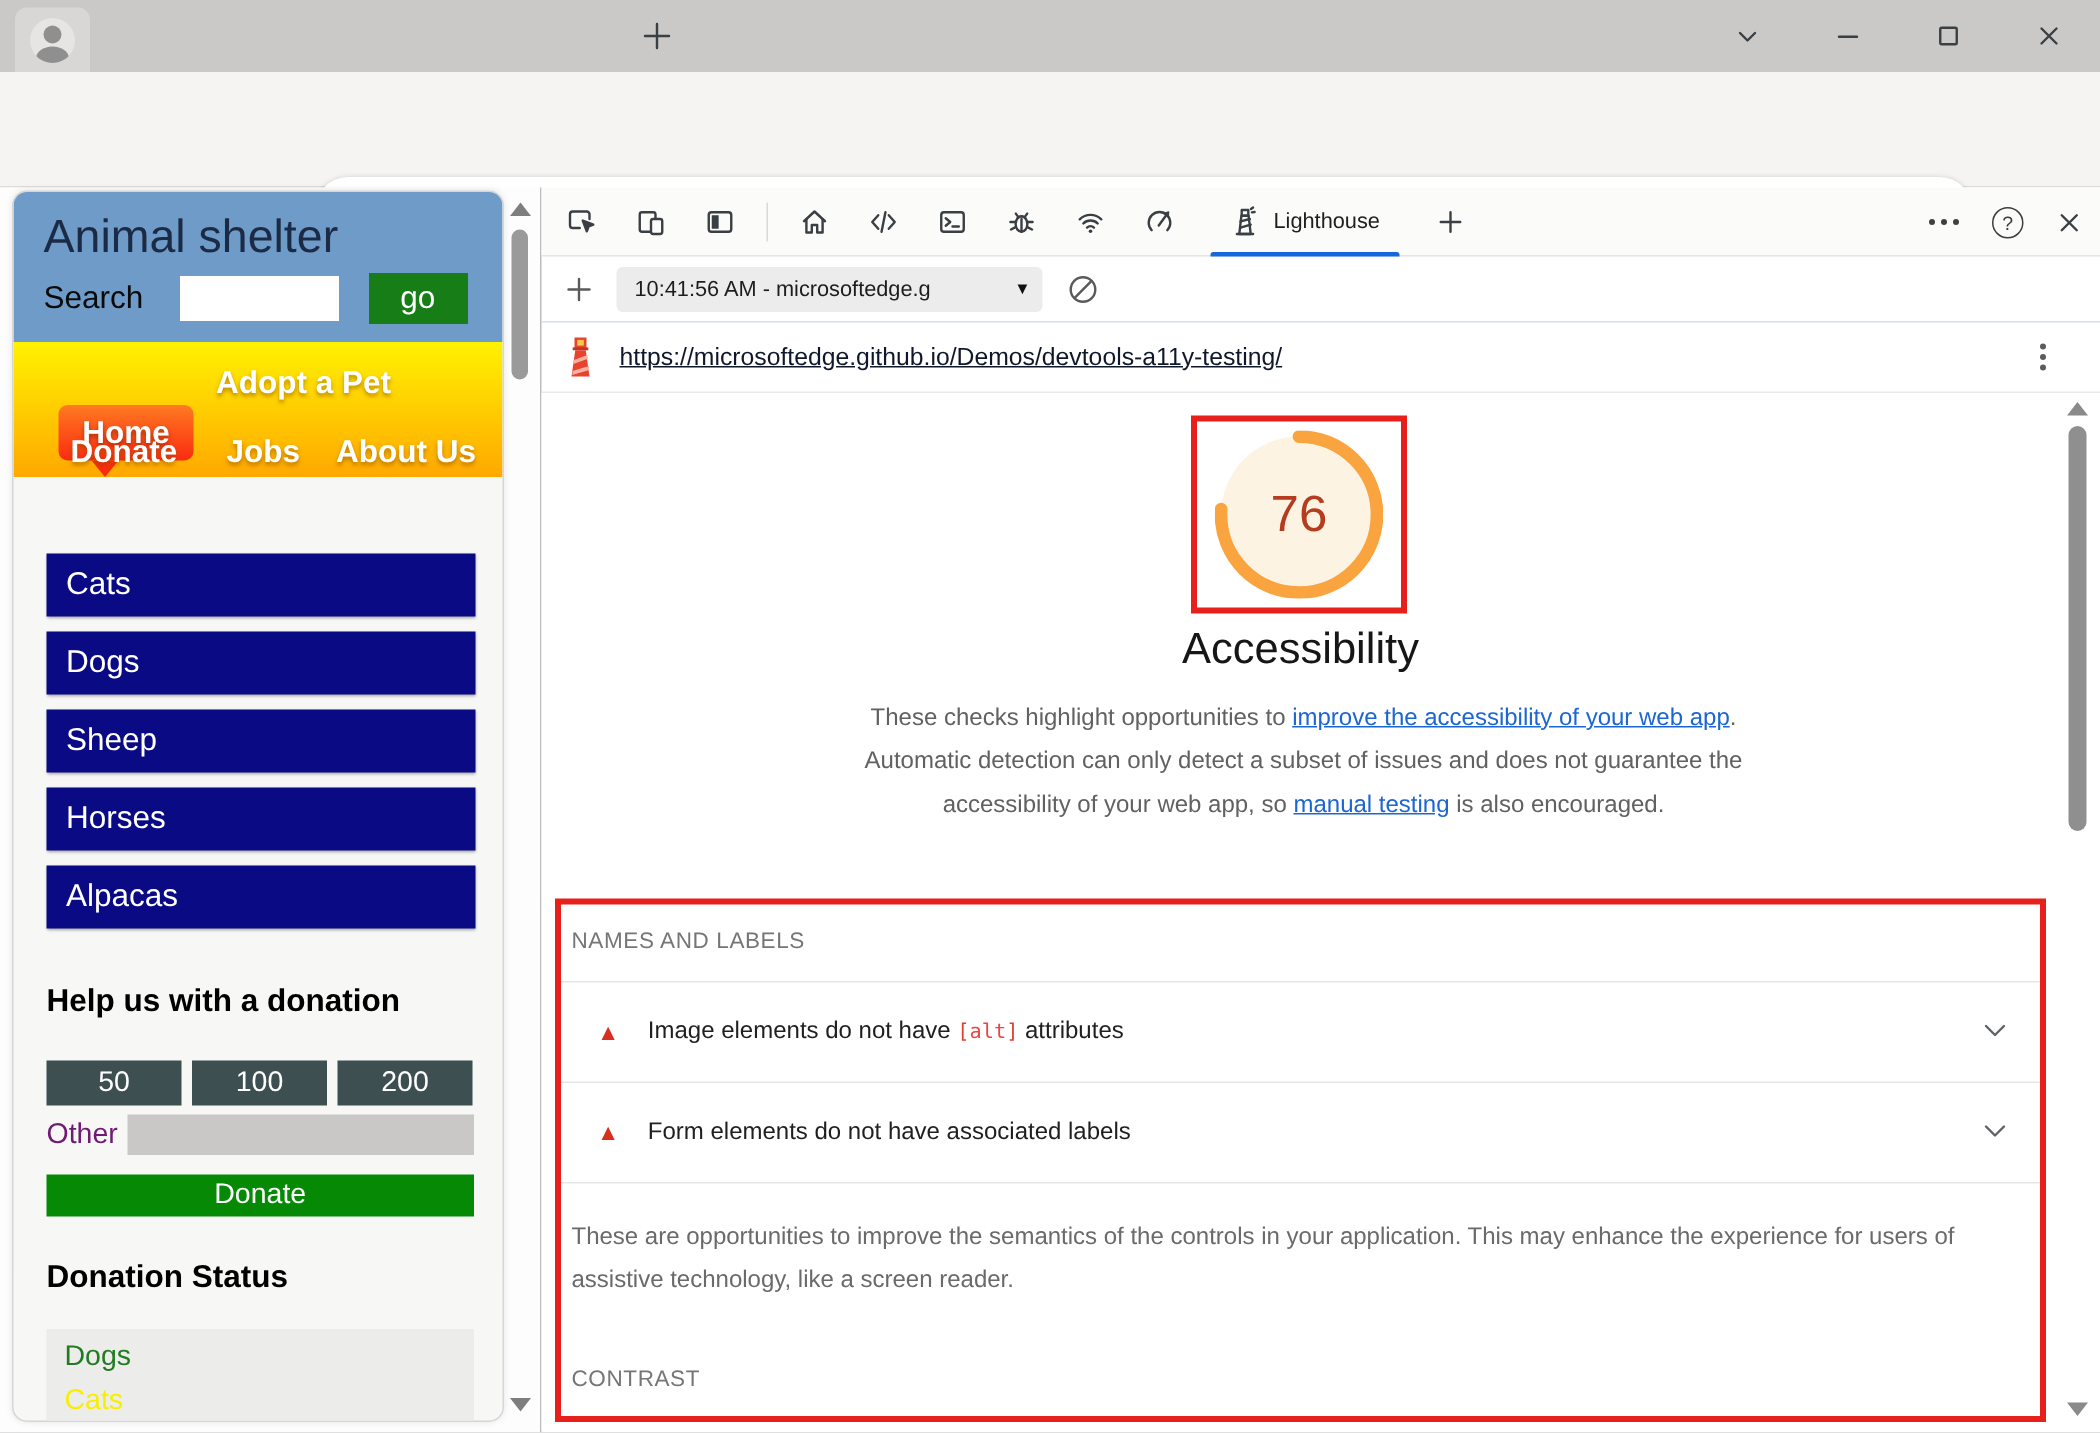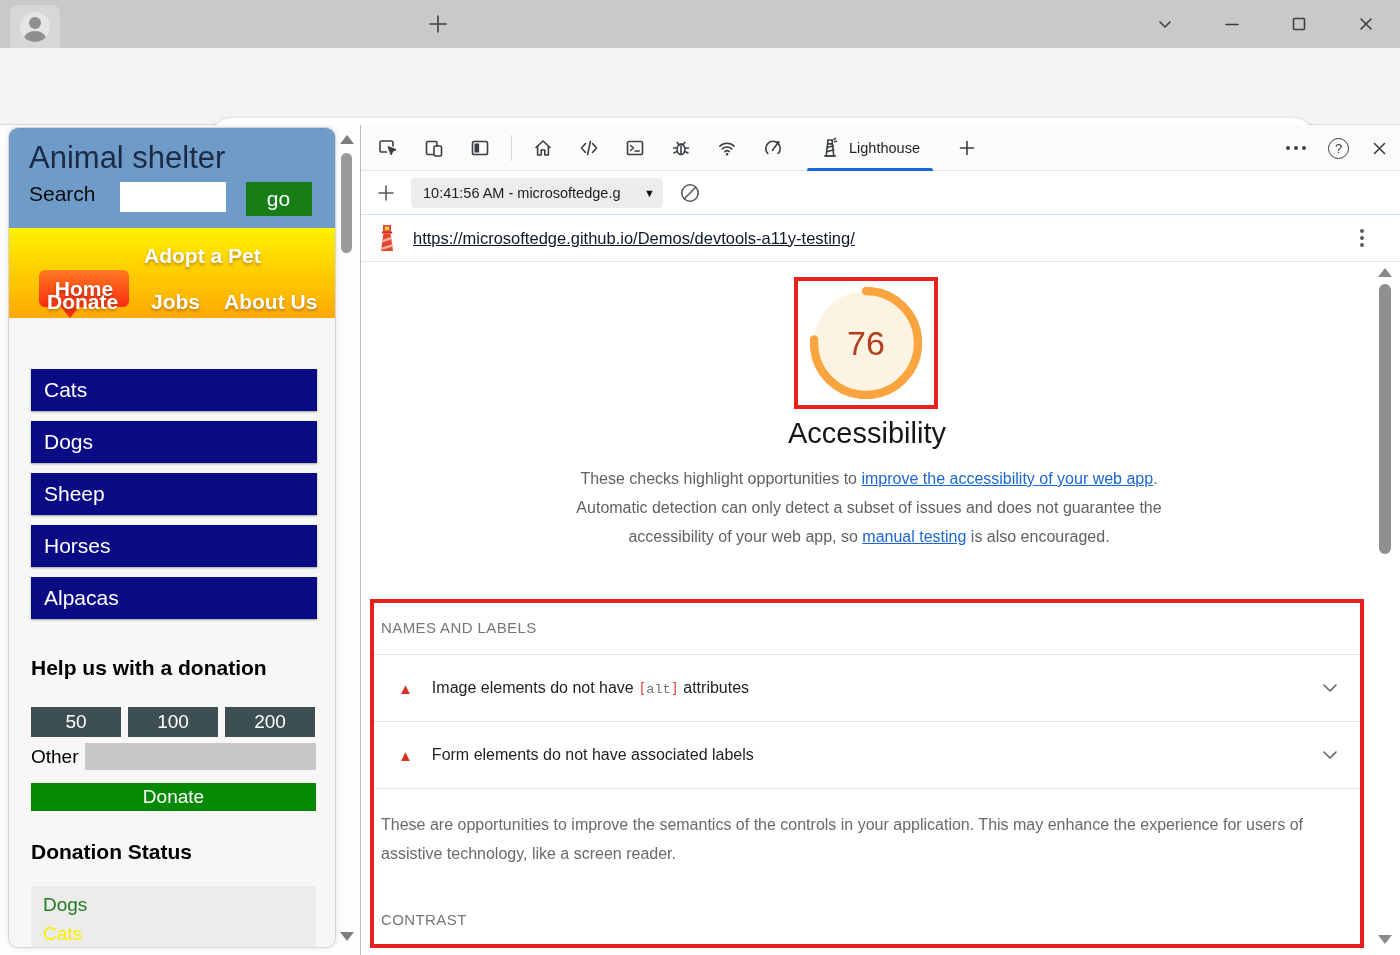--- a/index.html
+++ b/index.html
@@ -27,32 +27,32 @@
   .url-text { font-size:17px; color:#1f1f1f; white-space:nowrap; overflow:hidden; margin-right:auto; }
   .url-text .path { color:#6f6f6f; }
   .dots-h { display:flex; gap:4px; }
   .dots-h i { width:4px; height:4px; border-radius:50%; background:#3f3f3f; }
 
   
   .viewport { position:absolute; left:0; top:125px; width:360px; height:830px; background:#fdfdfd; }
   .page-card { position:absolute; left:8px; top:2px; width:328px; height:821px; background:#f7f7f6; border:1px solid #d6d6d4; border-radius:10px; overflow:hidden; box-shadow:0 0 5px rgba(0,0,0,.10); }
   .page-header { position:absolute; left:0; top:0; width:100%; height:100px; background:#6f9bc9; padding:12px 0 0 20px; }
   .page-title { font-size:31px; color:#1c2b45; }
-  .search-row { display:flex; margin-top:6px; }
+  .search-row { display:flex; align-items:center; margin-top:6px; }
   .search-label { font-size:21px; color:#0a0a0a; }
   .search-input { width:106px; height:30px; background:#fff; border:none; margin-left:24px; }
   .go-btn { width:66px; height:34px; background:#177d17; color:#fff; font-size:21px; text-align:center; line-height:33px; margin-left:20px; }
   .page-nav { position:absolute; left:0; top:100px; width:100%; height:90px; background:linear-gradient(#fff200,#ffa800); }
   .nav-link { position:absolute; color:#fff; font-size:21px; font-weight:bold; text-shadow:0 2px 3px rgba(140,80,0,.6); }
   .home-btn { position:absolute; left:30px; top:9px; width:90px; height:37px; background:linear-gradient(#ff7a22,#fb2b10); border-radius:6px; color:#fff; font-size:21px; font-weight:bold; text-align:center; line-height:37px; text-shadow:0 2px 3px rgba(120,30,0,.6);margin-top:33px; }
   .home-btn::after { content:""; position:absolute; left:22px; top:100%; border:9px solid transparent; border-top:11px solid #fb2b10; }
   .animal-btn { position:absolute; left:22px; width:286px; height:42px; background:#0a0a85; color:#fff; font-size:21px; line-height:42px; padding-left:13px; box-shadow:0 1px 2px rgba(0,0,0,.35); }
   .h2 { position:absolute; left:22px; font-size:21px; font-weight:bold; color:#000; }
   .amt-btn { position:absolute; top:579px; width:90px; height:30px; background:#3d4f50; color:#fff; font-size:19px; text-align:center; line-height:29px; }
-  .other-label { position:absolute; left:22px; top:618px; font-size:19px; color:#000000; }
+  .other-label { position:absolute; left:22px; top:618px; font-size:19px; color:#701a75; }
   .other-input { position:absolute; left:76px; top:615px; width:231px; height:27px; background:#c9c8c7; border:none; }
   .donate-btn { position:absolute; left:22px; top:655px; width:285px; height:28px; background:#068a06; color:#fff; font-size:19px; text-align:center; line-height:27px; }
   .status-panel { position:absolute; left:22px; top:758px; width:285px; height:62px; background:#ececea; overflow:hidden; padding:8px 0 0 12px; }
   .status-dogs { color:#217c21; font-size:19px; }
   .status-cats { color:#f8ef00; font-size:19px; margin-top:7px; }
   .scrollbar-v { position:absolute; width:18px; }
   .arr { width:0; height:0; border-left:7px solid transparent; border-right:7px solid transparent; margin:0 auto; }
   .arr.up { border-bottom:9px solid #7e7e7e; }
   .arr.down { border-top:9px solid #7e7e7e; }
   .thumb { position:absolute; left:3px; width:11px; background:#9a9a9a; border-radius:6px; }
@@ -66,21 +66,21 @@
   .dt-tabs { position:relative; height:46px; background:#fbfbfa; border-bottom:1px solid #e4e4e4; display:flex; align-items:center; gap:16px; padding-left:12px; }
   .dt-icon-btn { width:30px; height:30px; display:flex; align-items:center; justify-content:center; flex:0 0 auto; }
   .dt-sep { width:1px; height:26px; background:#d9d9d9; flex:0 0 auto; }
   .lh-tab { height:46px; display:flex; align-items:center; gap:9px; padding:0 16px; position:relative; font-size:14.5px; color:#1f1f1f; flex:0 0 auto; }
   .lh-tab::after { content:""; position:absolute; left:3px; right:3px; bottom:0; height:3px; background:#1667d9; border-radius:2px 2px 0 0; }
   .dt-right { position:absolute; right:12px; top:0; height:46px; display:flex; align-items:center; gap:22px; }
   .help-circle { width:21px; height:21px; border:1.6px solid #3c3c3c; border-radius:50%; display:flex; align-items:center; justify-content:center; font-size:13px; color:#3c3c3c; }
   .help-circle::after { content:"?"; }
 
   .dt-runbar { height:44px; display:flex; align-items:center; gap:15px; padding-left:15px; border-bottom:1px solid #cfe1f6; }
-  .run-select { width:252px; height:30px; background:#ececec; border-radius:4px; display:flex; align-items:center; padding:0 8px 0 12px; }
+  .run-select { width:284px; height:30px; background:#ececec; border-radius:4px; display:flex; align-items:center; padding:0 8px 0 12px; }
   .run-select .txt { flex:1; font-size:14.5px; color:#1d1d1d; white-space:nowrap; overflow:hidden; }
   .caret { font-size:11px; color:#111; margin-left:4px; }
 
   .dt-urlbar { height:47px; display:flex; align-items:center; gap:14px; padding-left:14px; border-bottom:1px solid #e9e9e9; position:relative; }
   .audit-url { font-size:16.5px; color:#0f172a;text-decoration:underline; }
   .kebab { position:absolute; right:36px; display:flex; flex-direction:column; gap:3px; }
   .kebab i { width:4px; height:4px; border-radius:50%; background:#5c5c5c; }
 
   .report { position:relative; height:692px; background:#fff; }
   .gauge-box { position:absolute; left:433px; top:15px; width:144px; height:132px; border:4px solid #e7201c; display:flex; align-items:center; justify-content:center; }
@@ -90,21 +90,21 @@
   .intro { position:absolute; left:215px; top:202px; width:586px; text-align:center; font-size:16px; line-height:29px; color:#616161; }
   .intro a { color:#1b66d2; text-decoration:underline; cursor:pointer; }
 
   .section-box { position:absolute; left:9px; top:337px; width:994px; height:349px; border:4px solid #e7201c; background:#fff; }
   .s-header { height:52px; padding:16px 0 0 7px; font-size:15px; color:#767676; letter-spacing:.4px; border-bottom:1px solid #e6e6e6; }
   .audit-row { height:67px; display:flex; align-items:center; padding:0 22px 0 24px; border-bottom:1px solid #e6e6e6; }
   .warn { font-size:15px; color:#d7301f; }
   .audit-label { margin-left:19px; font-size:16px; color:#1f1f1f; }
   .code { font-family:"DejaVu Sans Mono", monospace; font-size:13.5px; }
   .code .br { color:#e0422e; }
-  .code .cd { color:#737373;font-family:Liberation Mono, monospace; }
+  .code .cd { color:#ef4444; }
   .chev { margin-left:auto; }
   .s-note { padding:21px 30px 0 7px; font-size:16px; line-height:29px; color:#6a6a6a; }
   .s-footer { position:absolute; left:7px; top:308px; font-size:15px; color:#767676; letter-spacing:.4px; }
 
   .rp-scroll { position:absolute; right:6px; top:143px; width:18px; height:678px; }
   .rp-scroll .arr.up { border-bottom-color:#8a8a8a; }
   .rp-scroll .thumb { top:16px; height:270px; width:12px; background:#8f8f8f; border-radius:7px; }
   .rp-scroll .arr.down { position:absolute; bottom:2px; left:2px; border-top-color:#8a8a8a; }
 
   svg.stroke { fill:none; stroke:#3a3f44; stroke-width:1.6; stroke-linecap:round; stroke-linejoin:round; }

